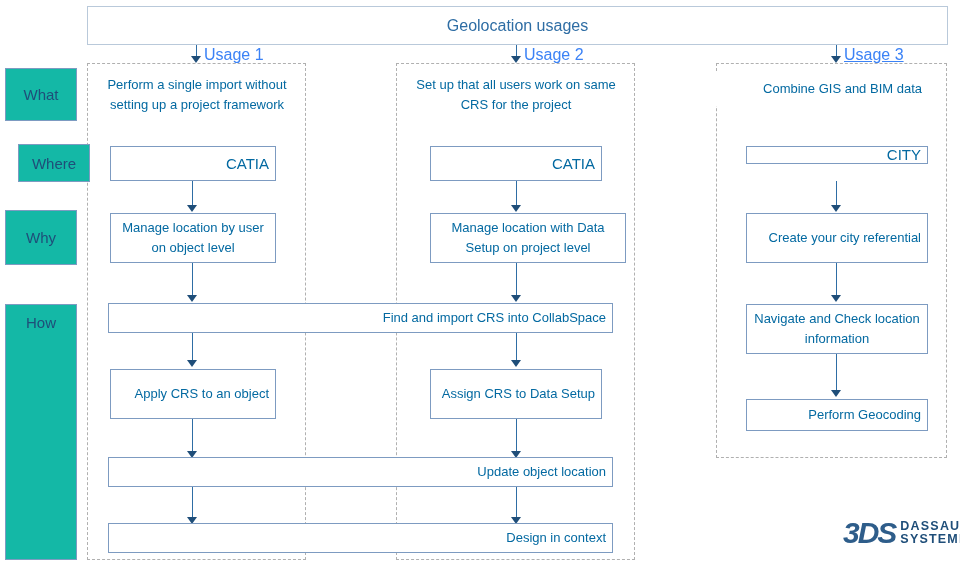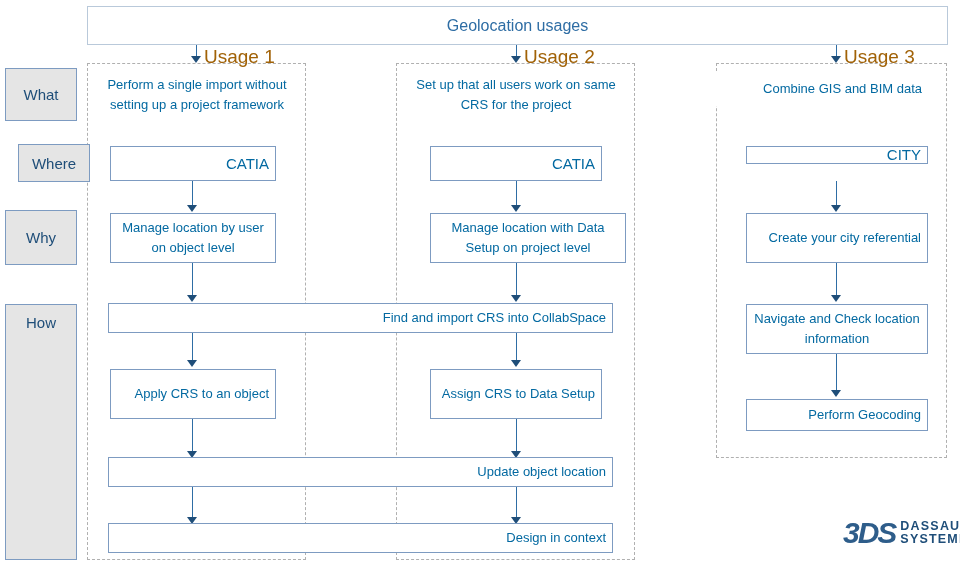--- a/index.html
+++ b/index.html
@@ -32,21 +32,21 @@
     align-items: center;
     justify-content: flex-end;
     text-align: center;
     padding: 2px 6px;
   }
   .box.thick { border: 1px solid #7d9bc1; }
 
   
   .rowlabel {
     border: 1px solid #7d9bc1;
-    background: #e5e5e5;
+    background: #14b8a6;
     color: #1f4e79;
     font-size: 15px;
     display: flex;
     align-items: center;
     justify-content: center;
   }
   .rowlabel.tall {
     align-items: flex-start;
     padding-top: 9px;
   }
@@ -63,22 +63,22 @@
   }
 
   
   .lane {
     border: 1px dashed #b0b0b0;
     background: transparent;
   }
 
   
   .usage-caption {
-    color: #a16207;
-    font-size: 19px;
+    color: #3b82f6;
+    font-size: 16px;
     white-space: nowrap;
   }
 
   
   .vline {
     background: #2e6da4;
     width: 1.4px;
   }
   .arrowhead {
     width: 0; height: 0;
@@ -123,21 +123,21 @@
   <div class="abs vline" style="left:196px; top:45px; height:13px;"></div>
   <div class="abs arrowhead" style="left:191px; top:56px;"></div>
   <div class="abs usage-caption" style="left:204px; top:46px;">Usage 1</div>
 
   <div class="abs vline" style="left:516px; top:45px; height:13px;"></div>
   <div class="abs arrowhead" style="left:511px; top:56px;"></div>
   <div class="abs usage-caption" style="left:524px; top:46px;">Usage 2</div>
 
   <div class="abs vline" style="left:836px; top:45px; height:13px;"></div>
   <div class="abs arrowhead" style="left:831px; top:56px;"></div>
-  <div class="abs usage-caption" style="left:844px; top:46px;">Usage 3</div>
+  <div class="abs usage-caption" style="left:844px; top:46px;text-decoration:underline;">Usage 3</div>
 
   <div class="abs rowlabel" style="left:5px; top:68px; width:72px; height:53px;">
     <span>What</span>
   </div>
   <div class="abs rowlabel" style="left:18px; top:144px; width:72px; height:38px;">
     <span>Where</span>
   </div>
   <div class="abs rowlabel" style="left:5px; top:210px; width:72px; height:55px;">
     <span>Why</span>
   </div>

